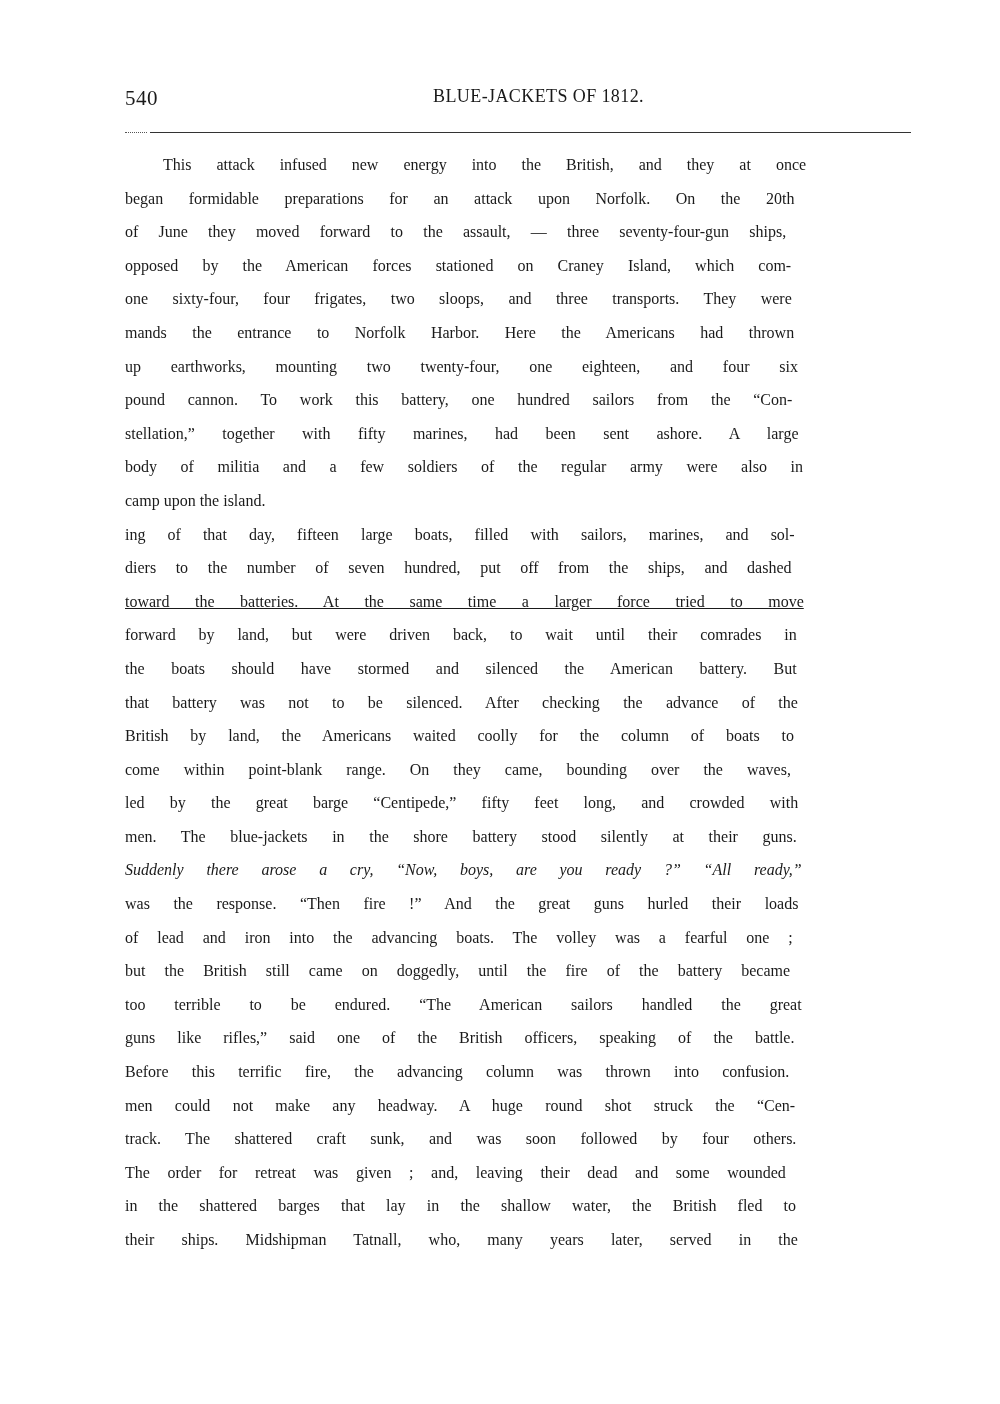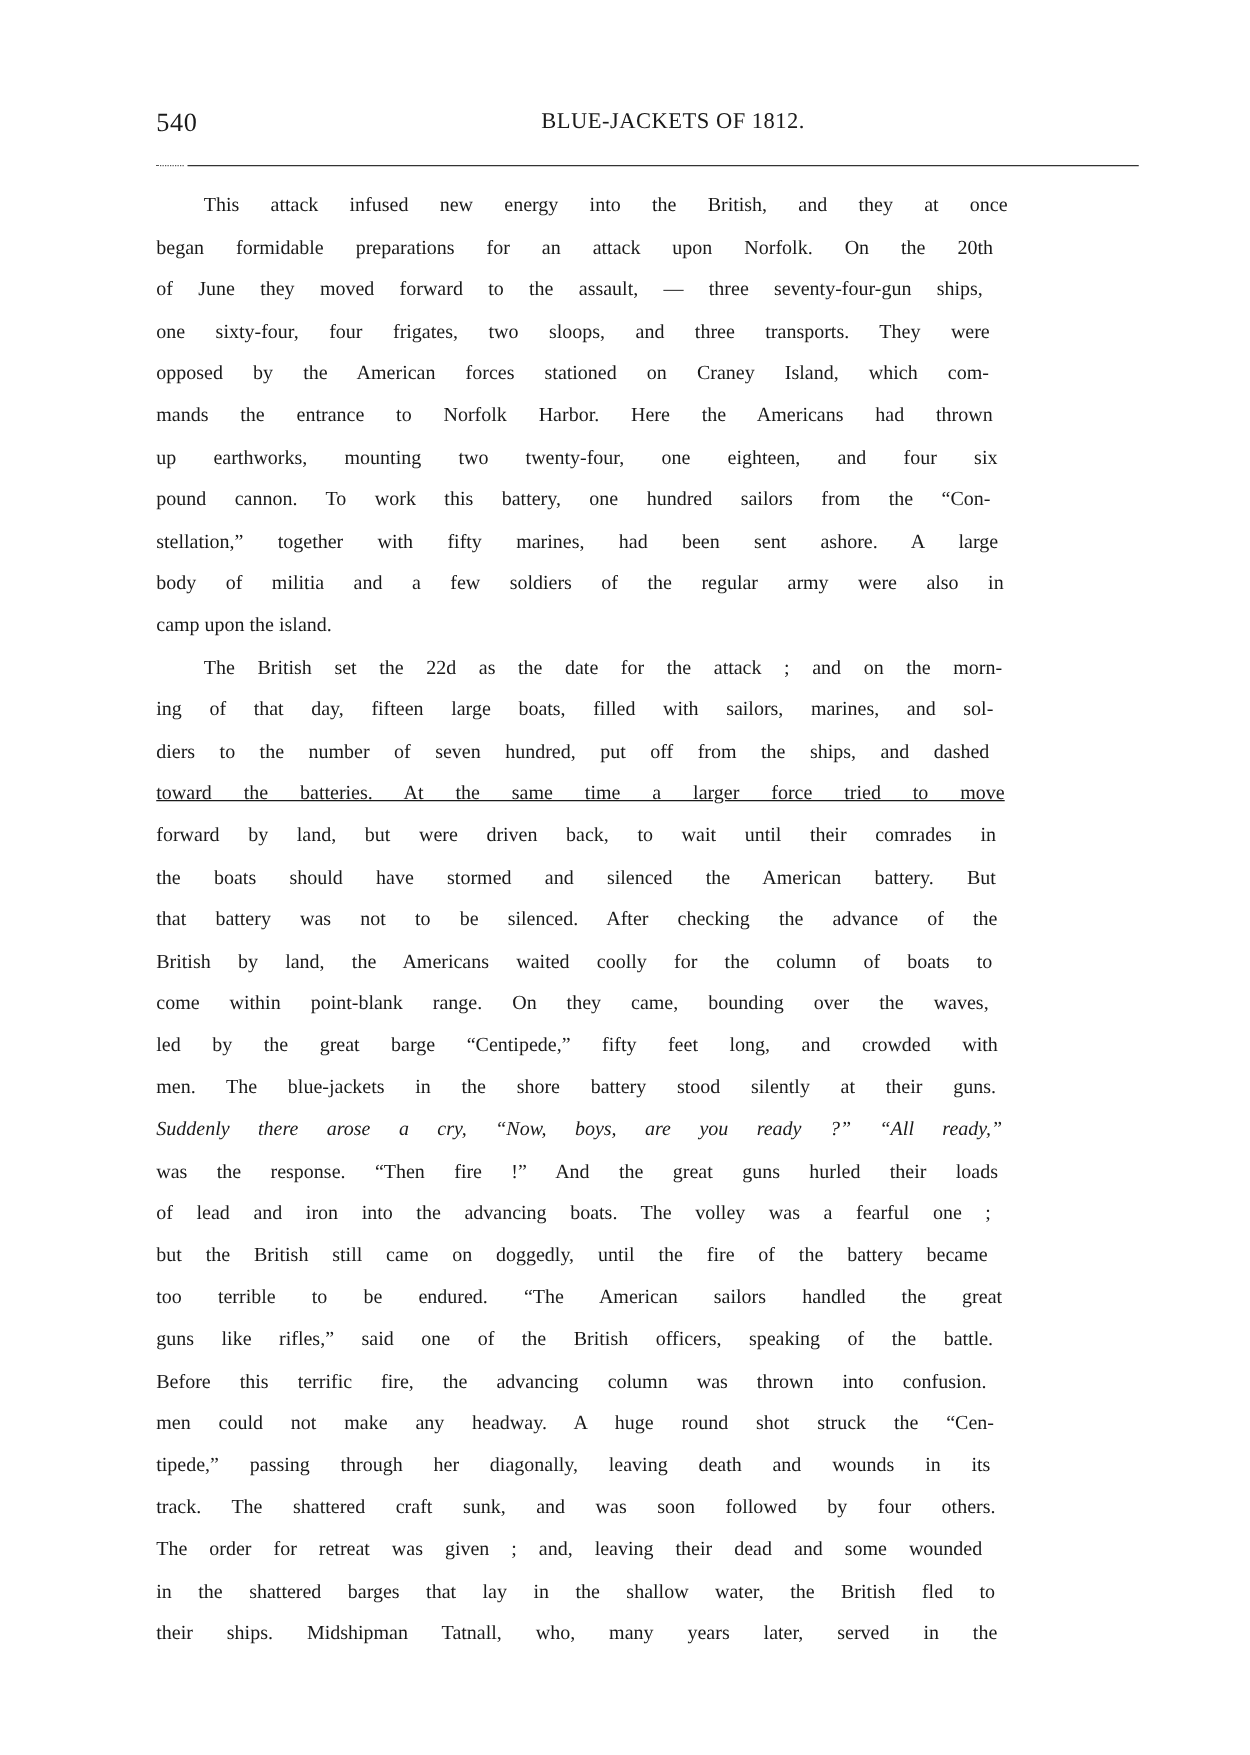--- a/index.html
+++ b/index.html
@@ -27,46 +27,44 @@
     <span class="page-number">540</span>
     <span class="running-title">BLUE-JACKETS OF 1812.</span>
   </div>
   <div class="header-rule dotted"></div>
   <div class="header-rule" style="left:150px;width:761px;"></div>
 
   <div class="body-text" id="body-text">
       <span class="line indent" style="display: block; word-spacing: 21.0057px; text-align: left; text-align-last: left;">This attack infused new energy into the British, and they at once</span>
       <span class="line" style="display: block; word-spacing: 21.5781px; text-align: left; text-align-last: left;">began formidable preparations for an attack upon Norfolk. On the 20th</span>
       <span class="line" style="display: block; word-spacing: 16.233px; text-align: left; text-align-last: left;">of June they moved forward to the assault, — three seventy-four-gun ships,</span>
+      <span class="line" style="display: block; word-spacing: 20.0953px; text-align: left; text-align-last: left;">opposed by the American forces stationed on Craney Island, which com-</span>
       <span class="line" style="display: block; word-spacing: 20.3844px; text-align: left; text-align-last: left;">one sixty-four, four frigates, two sloops, and three transports. They were</span>
-      <span class="line" style="display: block; word-spacing: 20.0953px; text-align: left; text-align-last: left;">opposed by the American forces stationed on Craney Island, which com-</span>
       <span class="line" style="display: block; word-spacing: 21.4641px; text-align: left; text-align-last: left;">mands the entrance to Norfolk Harbor. Here the Americans had thrown</span>
       <span class="line" style="display: block; word-spacing: 25.7674px; text-align: left; text-align-last: left;">up earthworks, mounting two twenty-four, one eighteen, and four six</span>
       <span class="line" style="display: block; word-spacing: 18.7571px; text-align: left; text-align-last: left;">pound cannon. To work this battery, one hundred sailors from the “Con-</span>
       <span class="line" style="display: block; word-spacing: 23.4359px; text-align: left; text-align-last: left;">stellation,” together with fifty marines, had been sent ashore. A large</span>
       <span class="line" style="display: block; word-spacing: 19.5757px; text-align: left; text-align-last: left;">body of militia and a few soldiers of the regular army were also in</span>
       <span class="line last" style="white-space: nowrap;">camp upon the island.</span>
-      <span class="line indent" style="display: block; word-spacing: 14.0521px; text-align: left; text-align-last: left;">The British set the 22d as the date for the attack ; and on the morn-</span>
       <span class="line" style="display: block; word-spacing: 18.0729px; text-align: left; text-align-last: left;">ing of that day, fifteen large boats, filled with sailors, marines, and sol-</span>
       <span class="line" style="display: block; word-spacing: 15.5721px; text-align: left; text-align-last: left;">diers to the number of seven hundred, put off from the ships, and dashed</span>
       <span class="line" style="display: block; word-spacing: 21.526px; text-align: left; text-align-last: left; text-decoration: underline;">toward the batteries. At the same time a larger force tried to move</span>
       <span class="line" style="display: block; word-spacing: 18.8815px; text-align: left; text-align-last: left;">forward by land, but were driven back, to wait until their comrades in</span>
       <span class="line" style="display: block; word-spacing: 22.6187px; text-align: left; text-align-last: left;">the boats should have stormed and silenced the American battery. But</span>
       <span class="line" style="display: block; word-spacing: 19.3125px; text-align: left; text-align-last: left;">that battery was not to be silenced. After checking the advance of the</span>
       <span class="line" style="display: block; word-spacing: 17.7865px; text-align: left; text-align-last: left;">British by land, the Americans waited coolly for the column of boats to</span>
       <span class="line" style="display: block; word-spacing: 19.9812px; text-align: left; text-align-last: left;">come within point-blank range. On they came, bounding over the waves,</span>
       <span class="line" style="display: block; word-spacing: 21.206px; text-align: left; text-align-last: left;">led by the great barge “Centipede,” fifty feet long, and crowded with</span>
       <span class="line" style="display: block; word-spacing: 20.5781px; text-align: left; text-align-last: left;">men. The blue-jackets in the shore battery stood silently at their guns.</span>
       <span class="line" style="display: block; word-spacing: 18.7448px; text-align: left; text-align-last: left; font-style: italic;">Suddenly there arose a cry, “Now, boys, are you ready ?” “All ready,”</span>
       <span class="line" style="display: block; word-spacing: 19.5px; text-align: left; text-align-last: left;">was the response. “Then fire !” And the great guns hurled their loads</span>
       <span class="line" style="display: block; word-spacing: 14.8705px; text-align: left; text-align-last: left;">of lead and iron into the advancing boats. The volley was a fearful one ;</span>
       <span class="line" style="display: block; word-spacing: 15.0781px; text-align: left; text-align-last: left;">but the British still came on doggedly, until the fire of the battery became</span>
       <span class="line" style="display: block; word-spacing: 24.8828px; text-align: left; text-align-last: left;">too terrible to be endured. “The American sailors handled the great</span>
       <span class="line" style="display: block; word-spacing: 18.0091px; text-align: left; text-align-last: left;">guns like rifles,” said one of the British officers, speaking of the battle.</span>
       <span class="line" style="display: block; word-spacing: 19.2406px; text-align: left; text-align-last: left;">Before this terrific fire, the advancing column was thrown into confusion.</span>
       <span class="line" style="display: block; word-spacing: 18.2786px; text-align: left; text-align-last: left;">men could not make any headway. A huge round shot struck the “Cen-</span>
-      <span class="line" style="display: block; word-spacing: 20.6219px; text-align: left; text-align-last: left;">tipede,” passing through her diagonally, leaving death and wounds in its</span>
       <span class="line" style="display: block; word-spacing: 20.4247px; text-align: left; text-align-last: left;">track. The shattered craft sunk, and was soon followed by four others.</span>
       <span class="line" style="display: block; word-spacing: 13.5793px; text-align: left; text-align-last: left;">The order for retreat was given ; and, leaving their dead and some wounded</span>
       <span class="line" style="display: block; word-spacing: 17.1695px; text-align: left; text-align-last: left;">in the shattered barges that lay in the shallow water, the British fled to</span>
       <span class="line" style="display: block; word-spacing: 23.1438px; text-align: left; text-align-last: left;">their ships. Midshipman Tatnall, who, many years later, served in the</span>
     </div>
 </div>
 
 </body></html>

